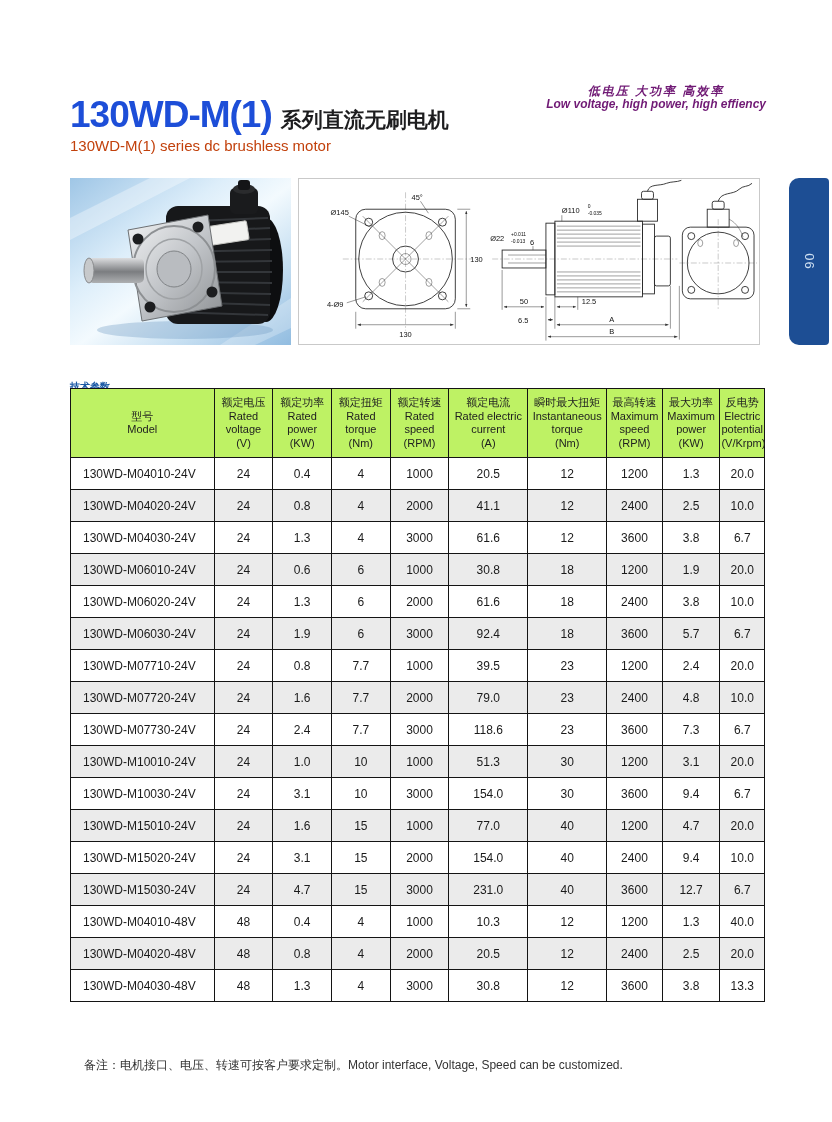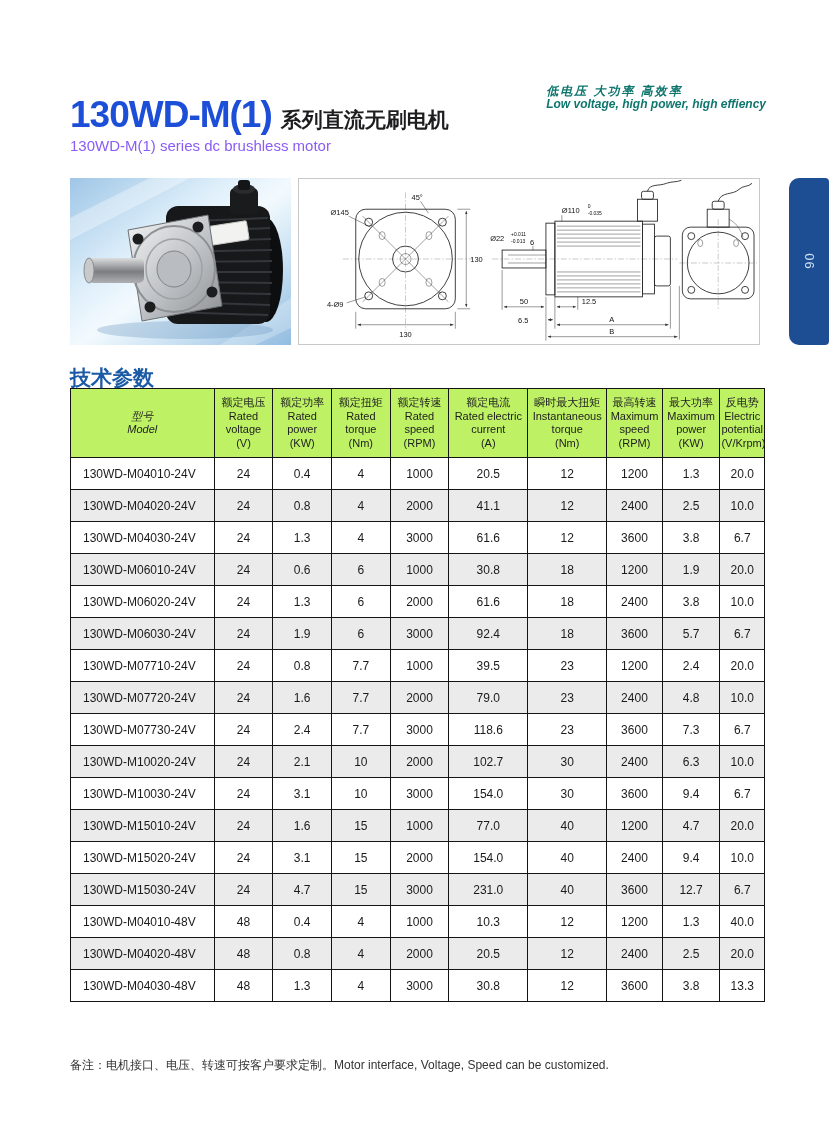--- a/index.html
+++ b/index.html
@@ -5,55 +5,55 @@
   * { margin:0; padding:0; box-sizing:border-box; }
   html,body { background:#ffffff; }
   body {
     width:832px; height:1122px; position:relative;
     font-family:"Liberation Sans","DejaVu Sans",sans-serif;
     color:#1a1a1a;
   }
   .page { position:absolute; inset:0; background:#fff; overflow:hidden; }
 
   
-  .tagline { position:absolute; top:85px; right:66px; text-align:left;
-    color:#0f766e; font-weight:bold; font-style:italic; line-height:13px;margin-left:16px; }
+  .tagline { position:absolute; top:85px; right:66px; text-align:center;
+    color:#701a75; font-weight:bold; font-style:italic; line-height:13px;margin-left:16px; }
   .tagline .cn { font-size:12px; letter-spacing:2px; }
   .tagline .en { font-size:12px; }
   .title-row { position:absolute; left:70px; top:94px; white-space:nowrap; }
   .title-model { font-size:37px; font-weight:bold; color:#1d4ed8; letter-spacing:-1px; }
   .title-cn { font-size:21px; font-weight:bold; color:#1d1d1f; margin-left:9px; }
-  .subtitle { position:absolute; left:70px; top:137px; font-size:15px; color:#8b5cf6; }
+  .subtitle { position:absolute; left:70px; top:137px; font-size:15px; color:#c2410c; }
 
   
   .photo { position:absolute; left:70px; top:178px; width:221px; height:167px; display:block; }
   .drawings { position:absolute; left:298px; top:178px; width:462px; height:167px;
     border:1px solid #c9c9c9; background:#fff; }
   .drawings svg { display:block; width:460px; height:165px; }
   .page-tab { position:absolute; left:789px; top:178px; width:40px; height:167px;
     background:#1d4e94; border-radius:10px 4px 4px 10px;
     display:flex; align-items:center; justify-content:center; }
   .page-tab span { color:#cfe0f2; font-size:13px; letter-spacing:1px;
     transform:rotate(90deg); display:block; }
 
   
-  .section-heading { position:absolute; left:70px; top:364px;
-    font-size:21px; font-weight:bold; color:#1b5aa5; }
+  .section-heading { position:absolute; left:70px; top:380px;
+    font-size:10px; font-weight:bold; color:#1b5aa5; }
 
   
   table.specs { position:absolute; left:70px; top:388px; width:695px;
     border-collapse:collapse; table-layout:fixed; }
   .specs th, .specs td { border:1px solid #141414; text-align:center; vertical-align:middle; }
   .specs thead th { background:#bef264; height:69px; font-size:11px; font-weight:normal;
     color:#1d1d1f; line-height:13.5px; padding:2px 1px; }
   .specs tbody td { height:32px; font-size:12px; color:#1a1a1a; background:#fff; }
   .specs tbody td.model { text-align:left; padding-left:12px;margin-left:43px; }
   .specs tbody tr:nth-child(even) td { background:#ebebeb; }
 
-  .note { position:absolute; left:70px; top:1057px; font-size:12px; color:#333; }
+  .note { position:absolute; left:84px; top:1057px; font-size:12px; color:#333; }
 
   
   .ln   { fill:none; stroke:#2b2b2b; stroke-width:0.9; }
   .thin { fill:none; stroke:#2b2b2b; stroke-width:0.45; }
   .cl   { fill:none; stroke:#777; stroke-width:0.4; stroke-dasharray:6 2 1.5 2; }
   .dim  { fill:none; stroke:#333; stroke-width:0.5; }
   .dt   { font-size:7.5px; fill:#111; }
   .dts  { font-size:5px;  fill:#111; }
 </style>
 </head>
@@ -247,21 +247,21 @@
 
   <div class="page-tab">
     <span>06</span>
   </div>
 
   <div class="section-heading">技术参数</div>
 
   <table class="specs">
     <thead>
       <tr id="specs-head">
-          <th style="width: 142px; font-style: italic;">
+          <th style="width: 142px;">
             <div>型号</div>
             <div>Model</div>
           </th>
           <th style="width: 58px;">
             <div>额定电压</div>
             <div>Rated voltage</div>
             <div>(V)</div>
           </th>
           <th style="width: 58px;">
             <div>额定功率</div>
@@ -408,30 +408,30 @@
           <td>2.4</td>
           <td>7.7</td>
           <td>3000</td>
           <td>118.6</td>
           <td>23</td>
           <td>3600</td>
           <td>7.3</td>
           <td>6.7</td>
         </tr>
         <tr>
-          <td class="model">130WD-M10020-24V</td>
-          <td>24</td>
-          <td>2.1</td>
+          <td class="model">130WD-M10010-24V</td>
+          <td>24</td>
+          <td>1.0</td>
           <td>10</td>
-          <td>2000</td>
-          <td>102.7</td>
+          <td>1000</td>
+          <td>51.3</td>
           <td>30</td>
-          <td>2400</td>
-          <td>6.3</td>
-          <td>10.0</td>
+          <td>1200</td>
+          <td>3.1</td>
+          <td>20.0</td>
         </tr>
         <tr>
           <td class="model">130WD-M10030-24V</td>
           <td>24</td>
           <td>3.1</td>
           <td>10</td>
           <td>3000</td>
           <td>154.0</td>
           <td>30</td>
           <td>3600</td>

